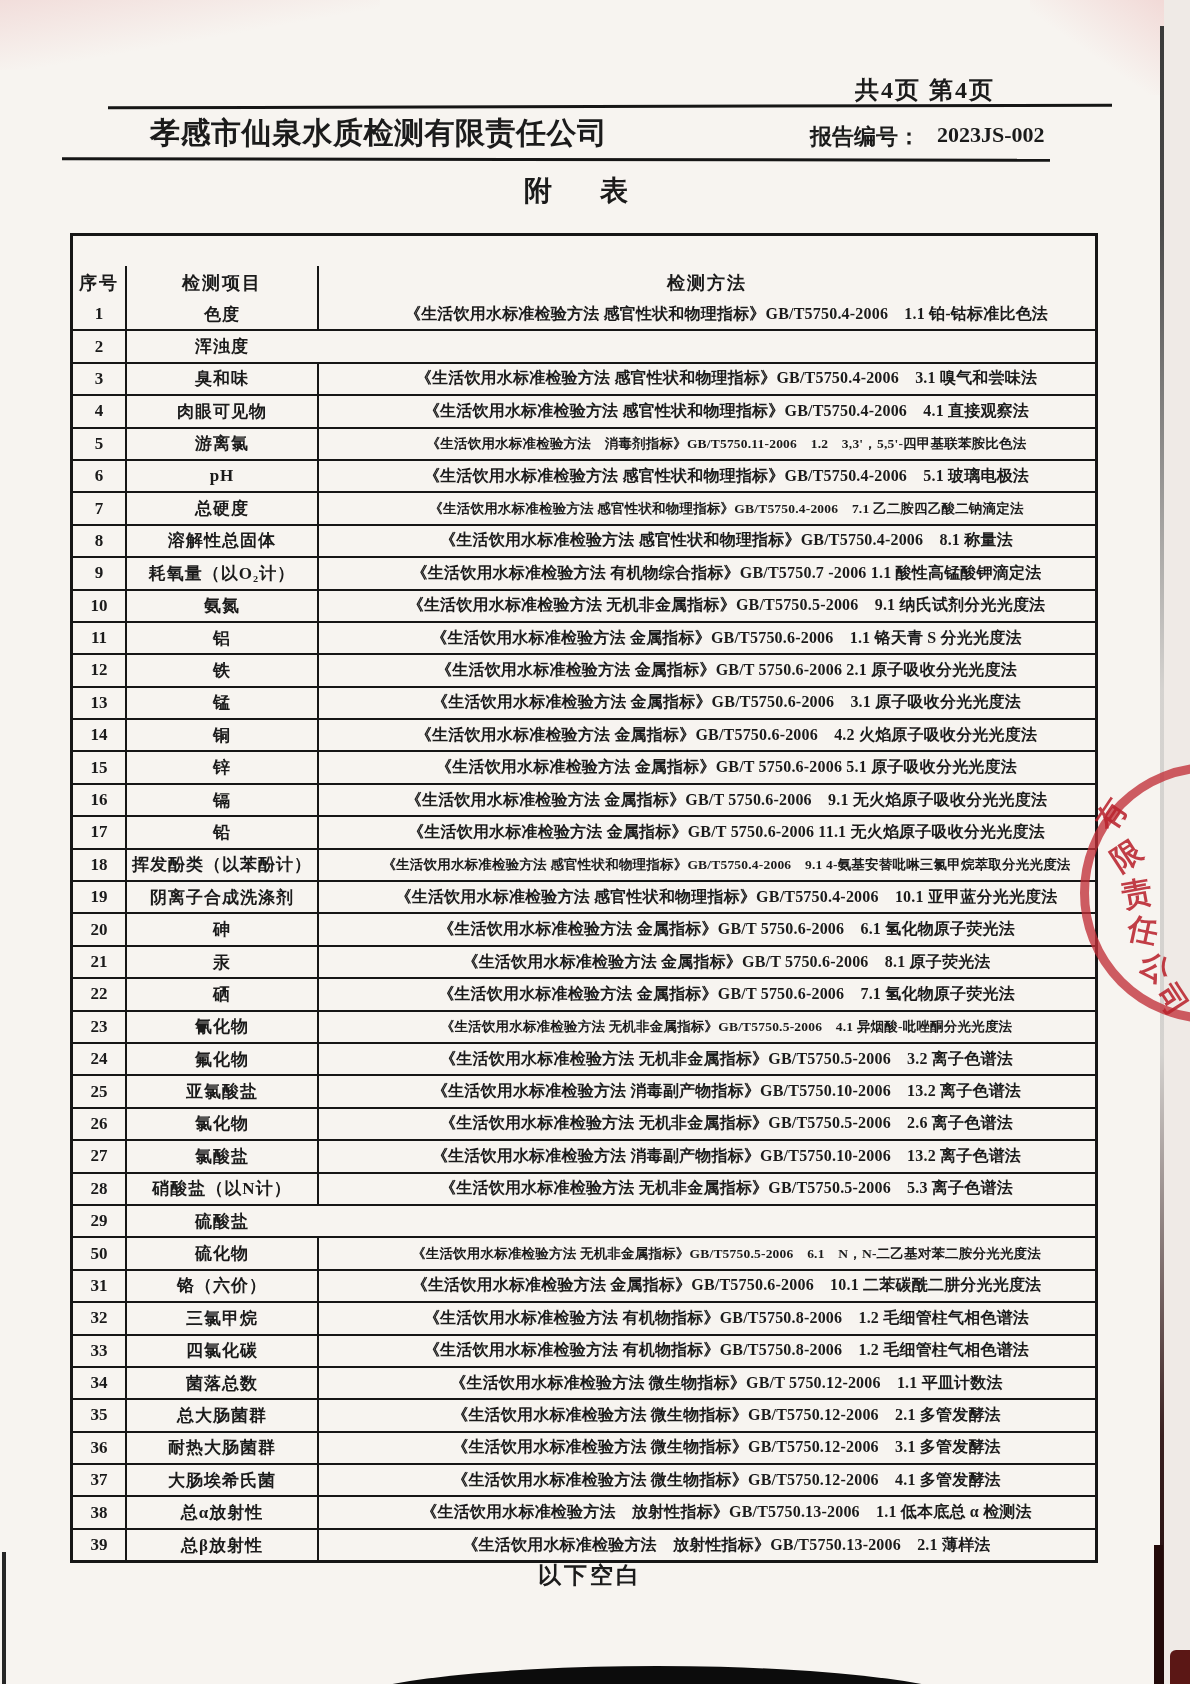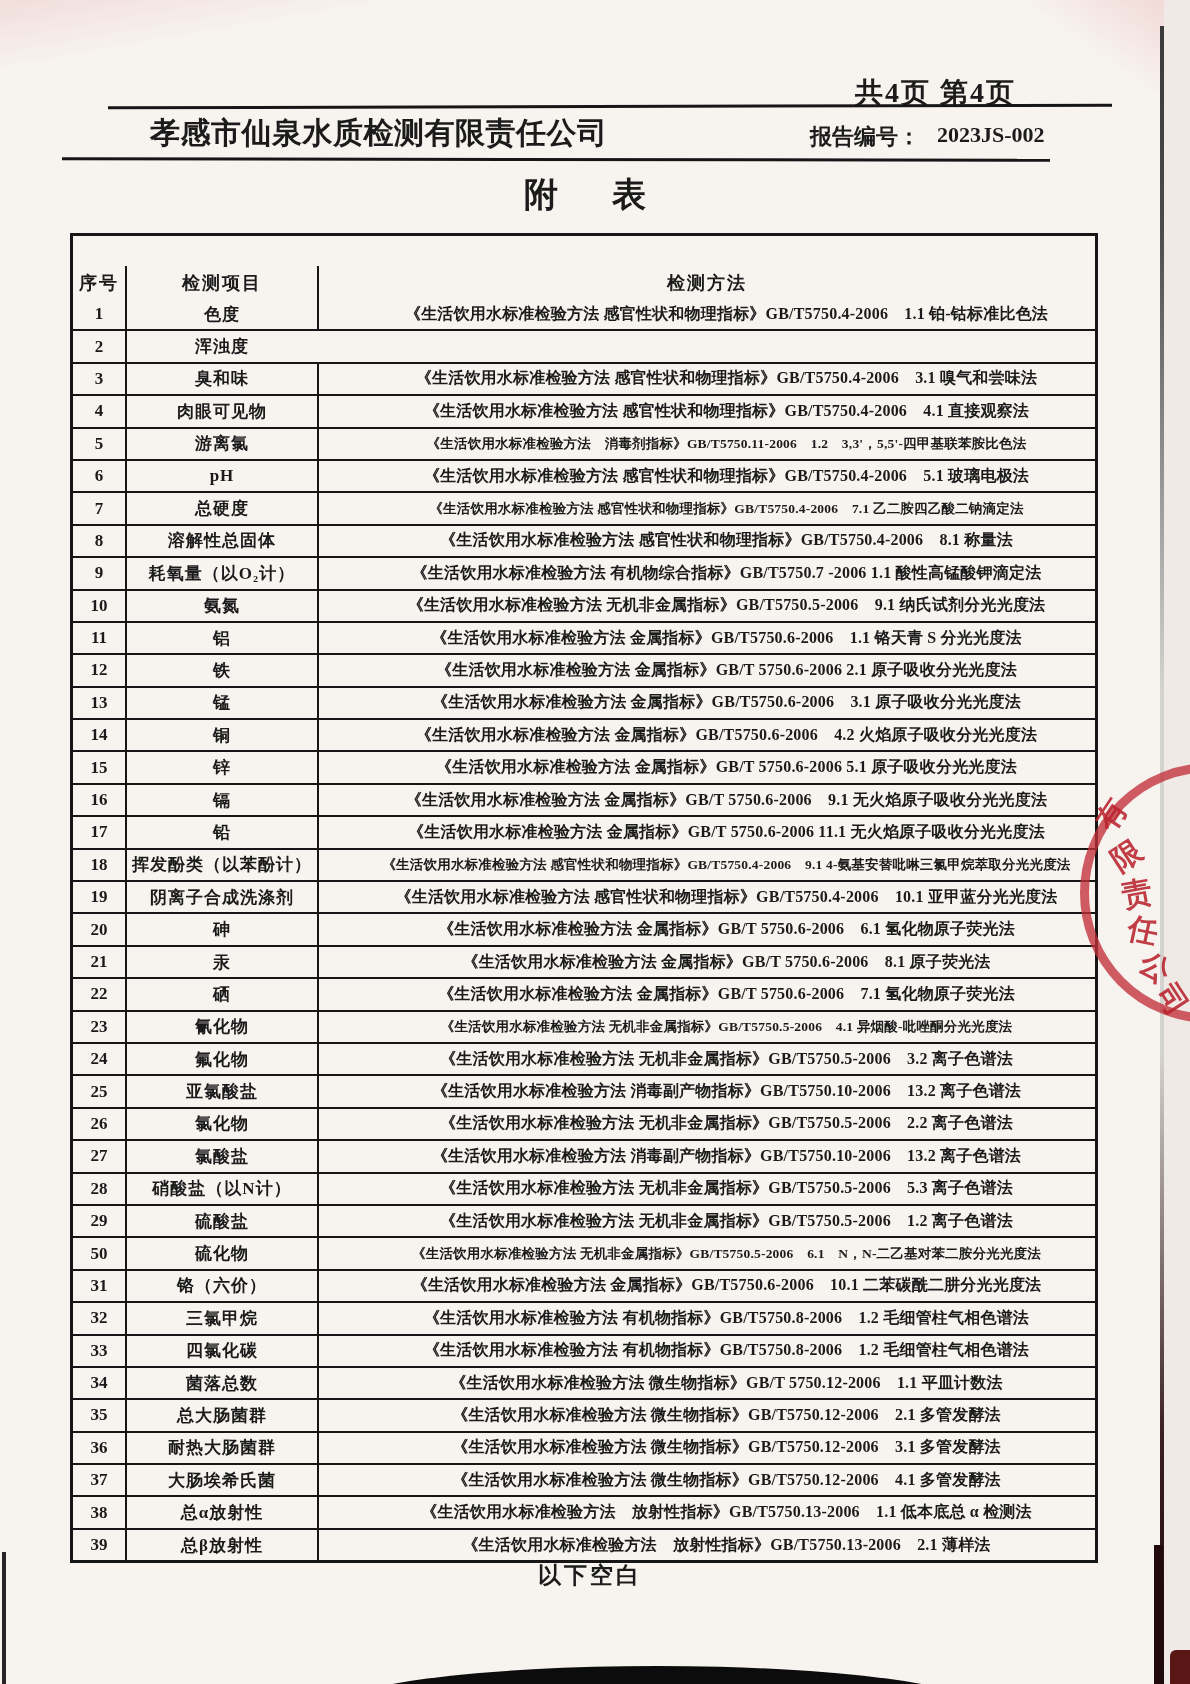--- a/index.html
+++ b/index.html
@@ -22,27 +22,27 @@
   .scan-line{position:absolute;left:1160px;top:26px;width:4px;height:1658px;
     background:linear-gradient(180deg,#3a3a3a 0%,#4a4a4a 12%,rgba(110,110,110,.25) 40%,rgba(110,110,110,.25) 62%,#3a2020 85%,#1d0808 100%);}
   .scan-band-bottom{position:absolute;left:1154px;top:1545px;width:9px;height:139px;background:#230a0a;}
   .right-margin{position:absolute;left:1164px;top:0;width:26px;height:1684px;background:#efeae6;}
   .edge-left-bottom{position:absolute;left:2px;top:1552px;width:4px;height:132px;background:#262626;}
   .shadow-blob{position:absolute;left:332px;top:1666px;width:650px;height:86px;
     background:#0c0c0c;border-radius:50%;}
   .corner-br{position:absolute;left:1170px;top:1650px;width:20px;height:34px;background:#5b1715;border-radius:6px 0 0 0;}
 
   
-  .page-info{position:absolute;left:855px;top:74px;font-size:28px;font-weight:bold;letter-spacing:2px;white-space:pre;}
+  .page-info{position:absolute;left:855px;top:74px;font-size:24px;font-weight:bold;letter-spacing:2px;white-space:pre;}
   .rule1{position:absolute;left:108px;top:105px;width:1004px;height:3px;background:#161616;transform:rotate(-.15deg);}
   .company{position:absolute;left:150px;top:113px;font-size:30px;font-weight:bold;
     font-family:"Liberation Sans","DejaVu Sans",sans-serif;letter-spacing:.5px;text-align:right;}
   .report{position:absolute;left:810px;top:122px;font-size:22px;font-weight:bold;display:flex;gap:17px;}
   .rule2{position:absolute;left:62px;top:158px;width:988px;height:3px;background:#161616;transform:rotate(.1deg);}
-  .doc-title{position:absolute;left:524px;top:172px;font-size:34px;font-weight:bold;white-space:pre;letter-spacing:10px;}
+  .doc-title{position:absolute;left:524px;top:172px;font-size:28px;font-weight:bold;white-space:pre;letter-spacing:10px;}
 
   
   .table{position:absolute;left:70px;top:233px;width:1022px;border:3px solid #161616;background:transparent;}
   .trow{display:grid;grid-template-columns:52px 192px 1fr;border-top:2px solid #161616;}
   .trow:first-child{border-top:none;}
   .tcell{border-left:2px solid #161616;display:flex;align-items:center;justify-content:center;
     overflow:hidden;white-space:nowrap;}
   .tcell:first-child{border-left:none;}
   .thead .tcell{height:33px;font-size:18px;font-weight:bold;letter-spacing:2px;margin-top:30px;}
   .tbody .tcell{height:30.4px;}
@@ -216,36 +216,35 @@
       <div class="tcell method">《生活饮用水标准检验方法 无机非金属指标》GB/T5750.5-2006　3.2 离子色谱法</div>
     </div>
         <div class="trow">
       <div class="tcell no">25</div>
       <div class="tcell item">亚氯酸盐</div>
       <div class="tcell method">《生活饮用水标准检验方法 消毒副产物指标》GB/T5750.10-2006　13.2 离子色谱法</div>
     </div>
         <div class="trow">
       <div class="tcell no">26</div>
       <div class="tcell item">氯化物</div>
-      <div class="tcell method">《生活饮用水标准检验方法 无机非金属指标》GB/T5750.5-2006　2.2 离子色谱法</div>
+      <div class="tcell method">《生活饮用水标准检验方法 无机非金属指标》GB/T5750.5-2006　2.6 离子色谱法</div>
     </div>
         <div class="trow">
       <div class="tcell no">27</div>
       <div class="tcell item">氯酸盐</div>
       <div class="tcell method">《生活饮用水标准检验方法 消毒副产物指标》GB/T5750.10-2006　13.2 离子色谱法</div>
     </div>
         <div class="trow">
       <div class="tcell no">28</div>
       <div class="tcell item">硝酸盐（以N计）</div>
       <div class="tcell method">《生活饮用水标准检验方法 无机非金属指标》GB/T5750.5-2006　5.3 离子色谱法</div>
     </div>
         <div class="trow">
       <div class="tcell no">29</div>
       <div class="tcell item">硫酸盐</div>
-      <div class="tcell method">《生活饮用水标准检验方法 无机非金属指标》GB/T5750.5-2006　1.2 离子色谱法</div>
     </div>
         <div class="trow">
       <div class="tcell no">50</div>
       <div class="tcell item">硫化物</div>
       <div class="tcell method small">《生活饮用水标准检验方法 无机非金属指标》GB/T5750.5-2006　6.1　N，N-二乙基对苯二胺分光光度法</div>
     </div>
         <div class="trow">
       <div class="tcell no">31</div>
       <div class="tcell item">铬（六价）</div>
       <div class="tcell method">《生活饮用水标准检验方法 金属指标》GB/T5750.6-2006　10.1 二苯碳酰二肼分光光度法</div>

